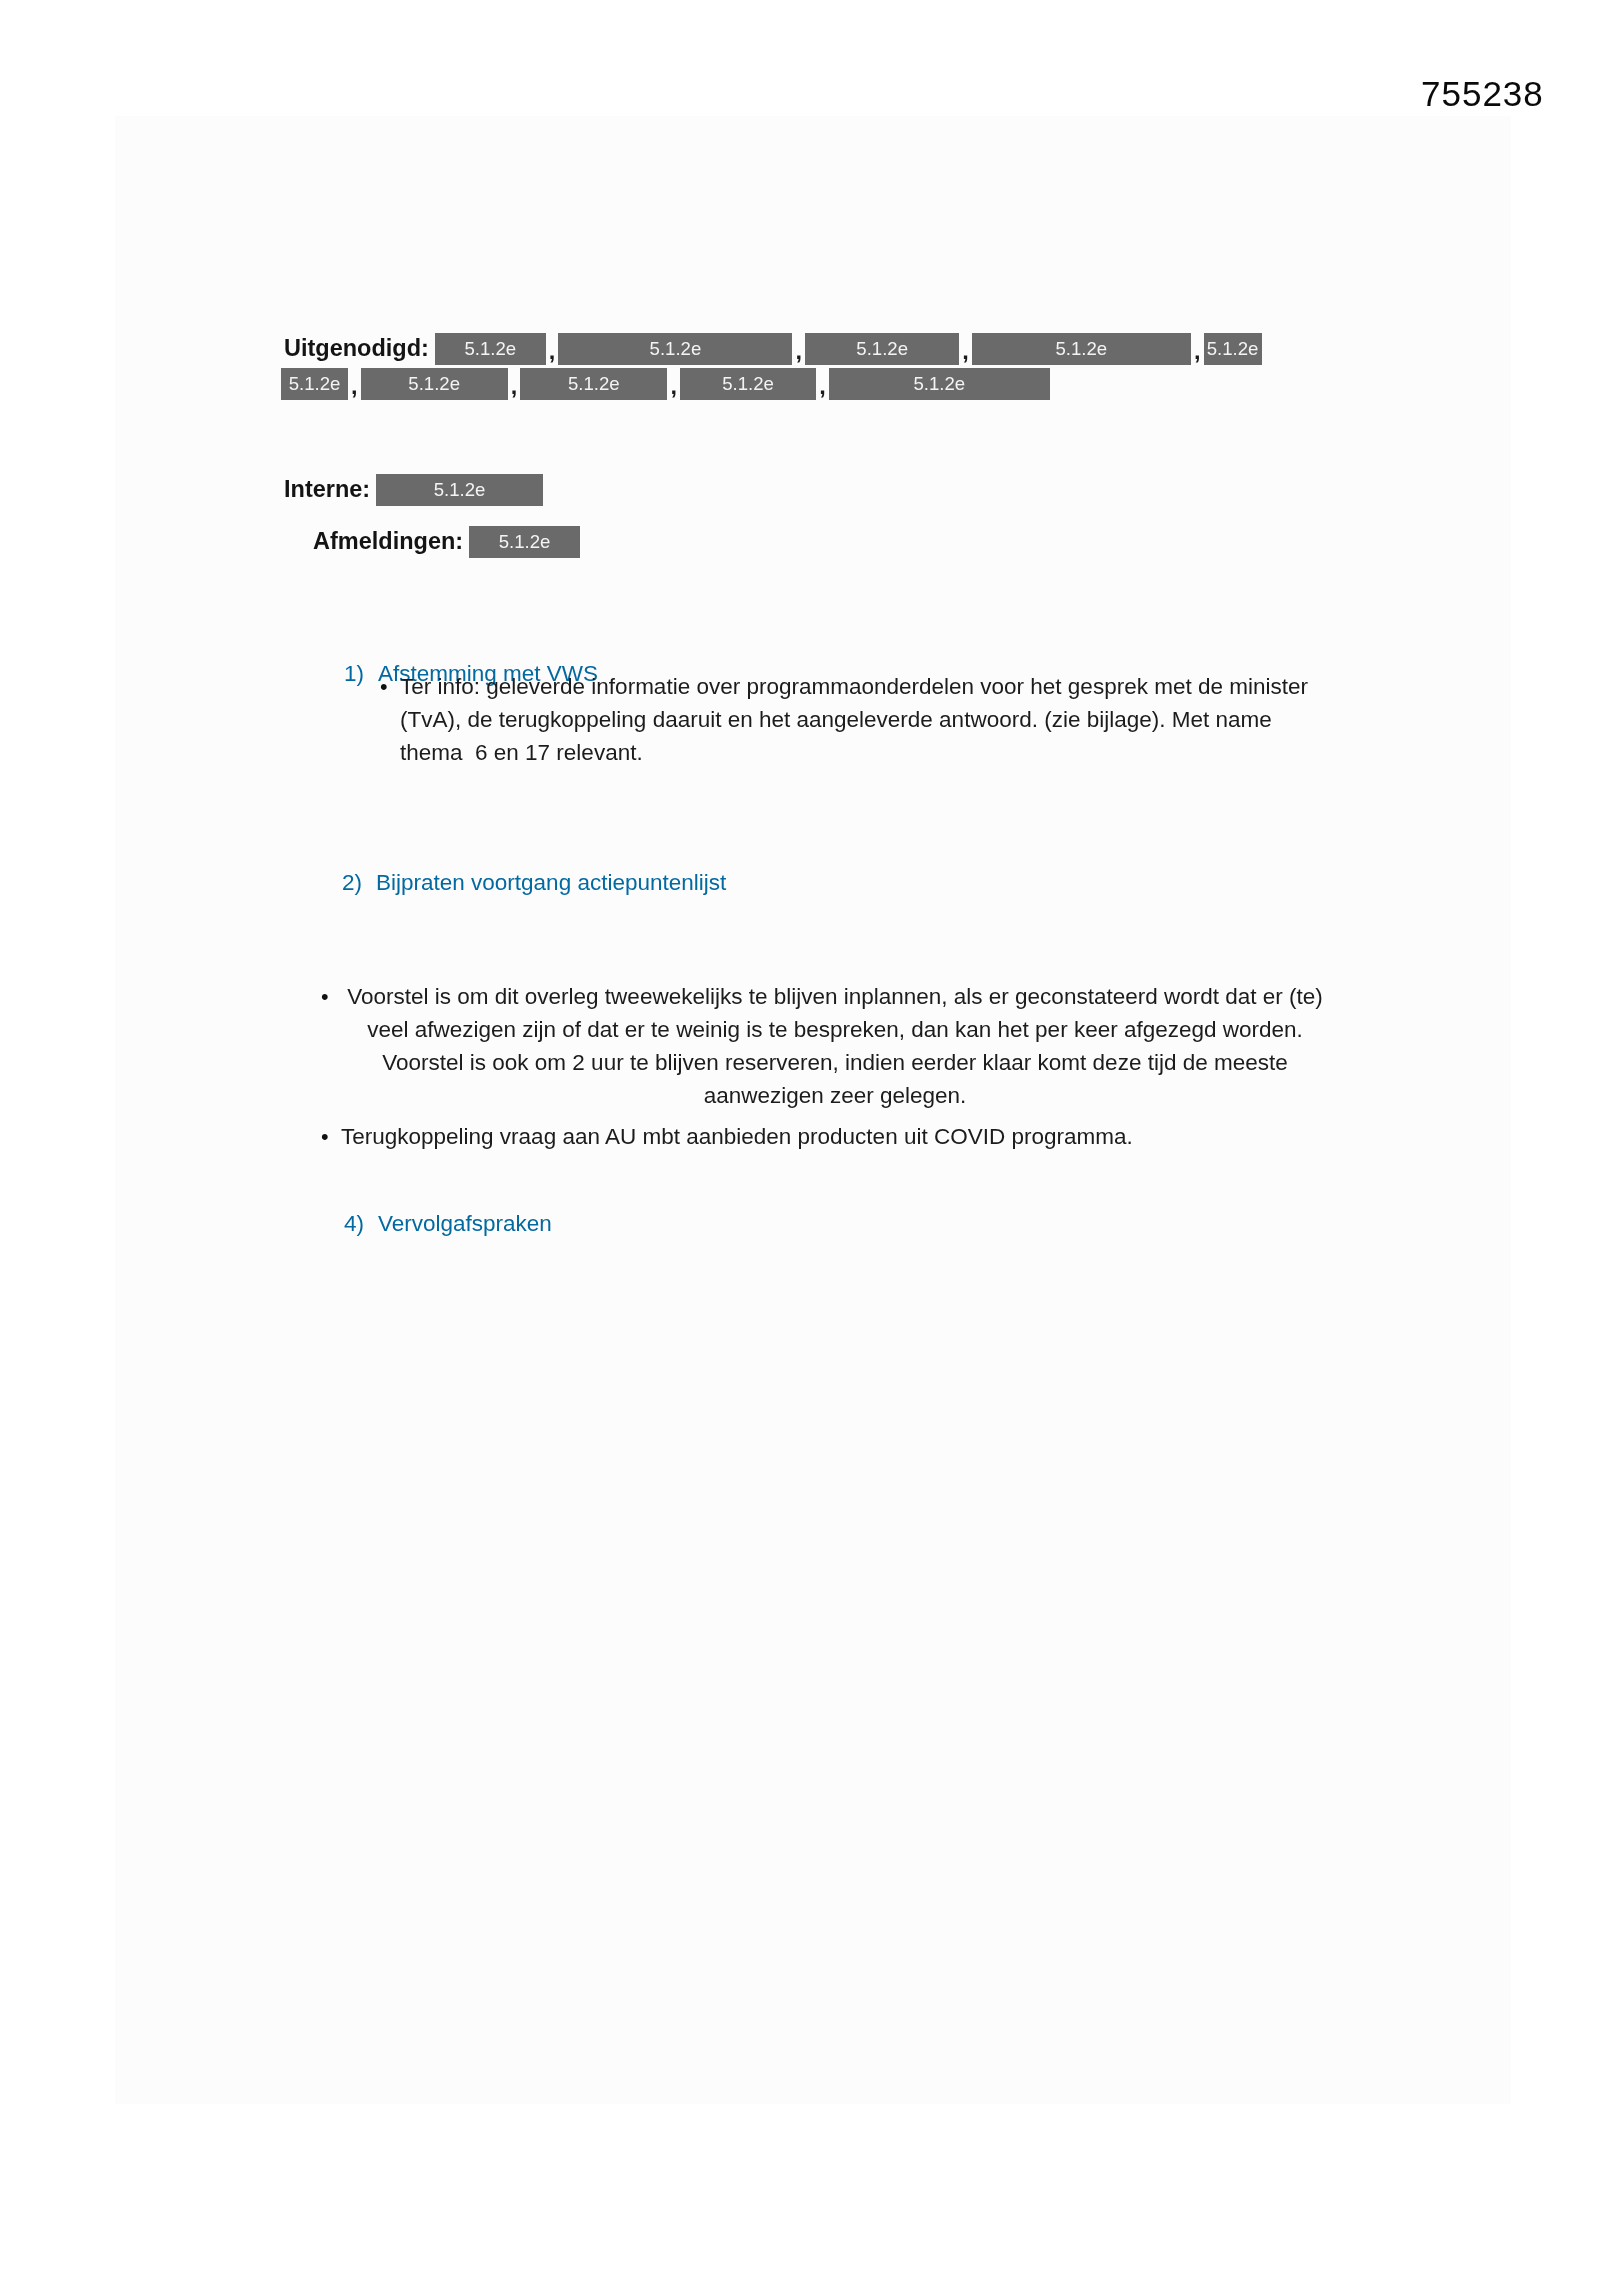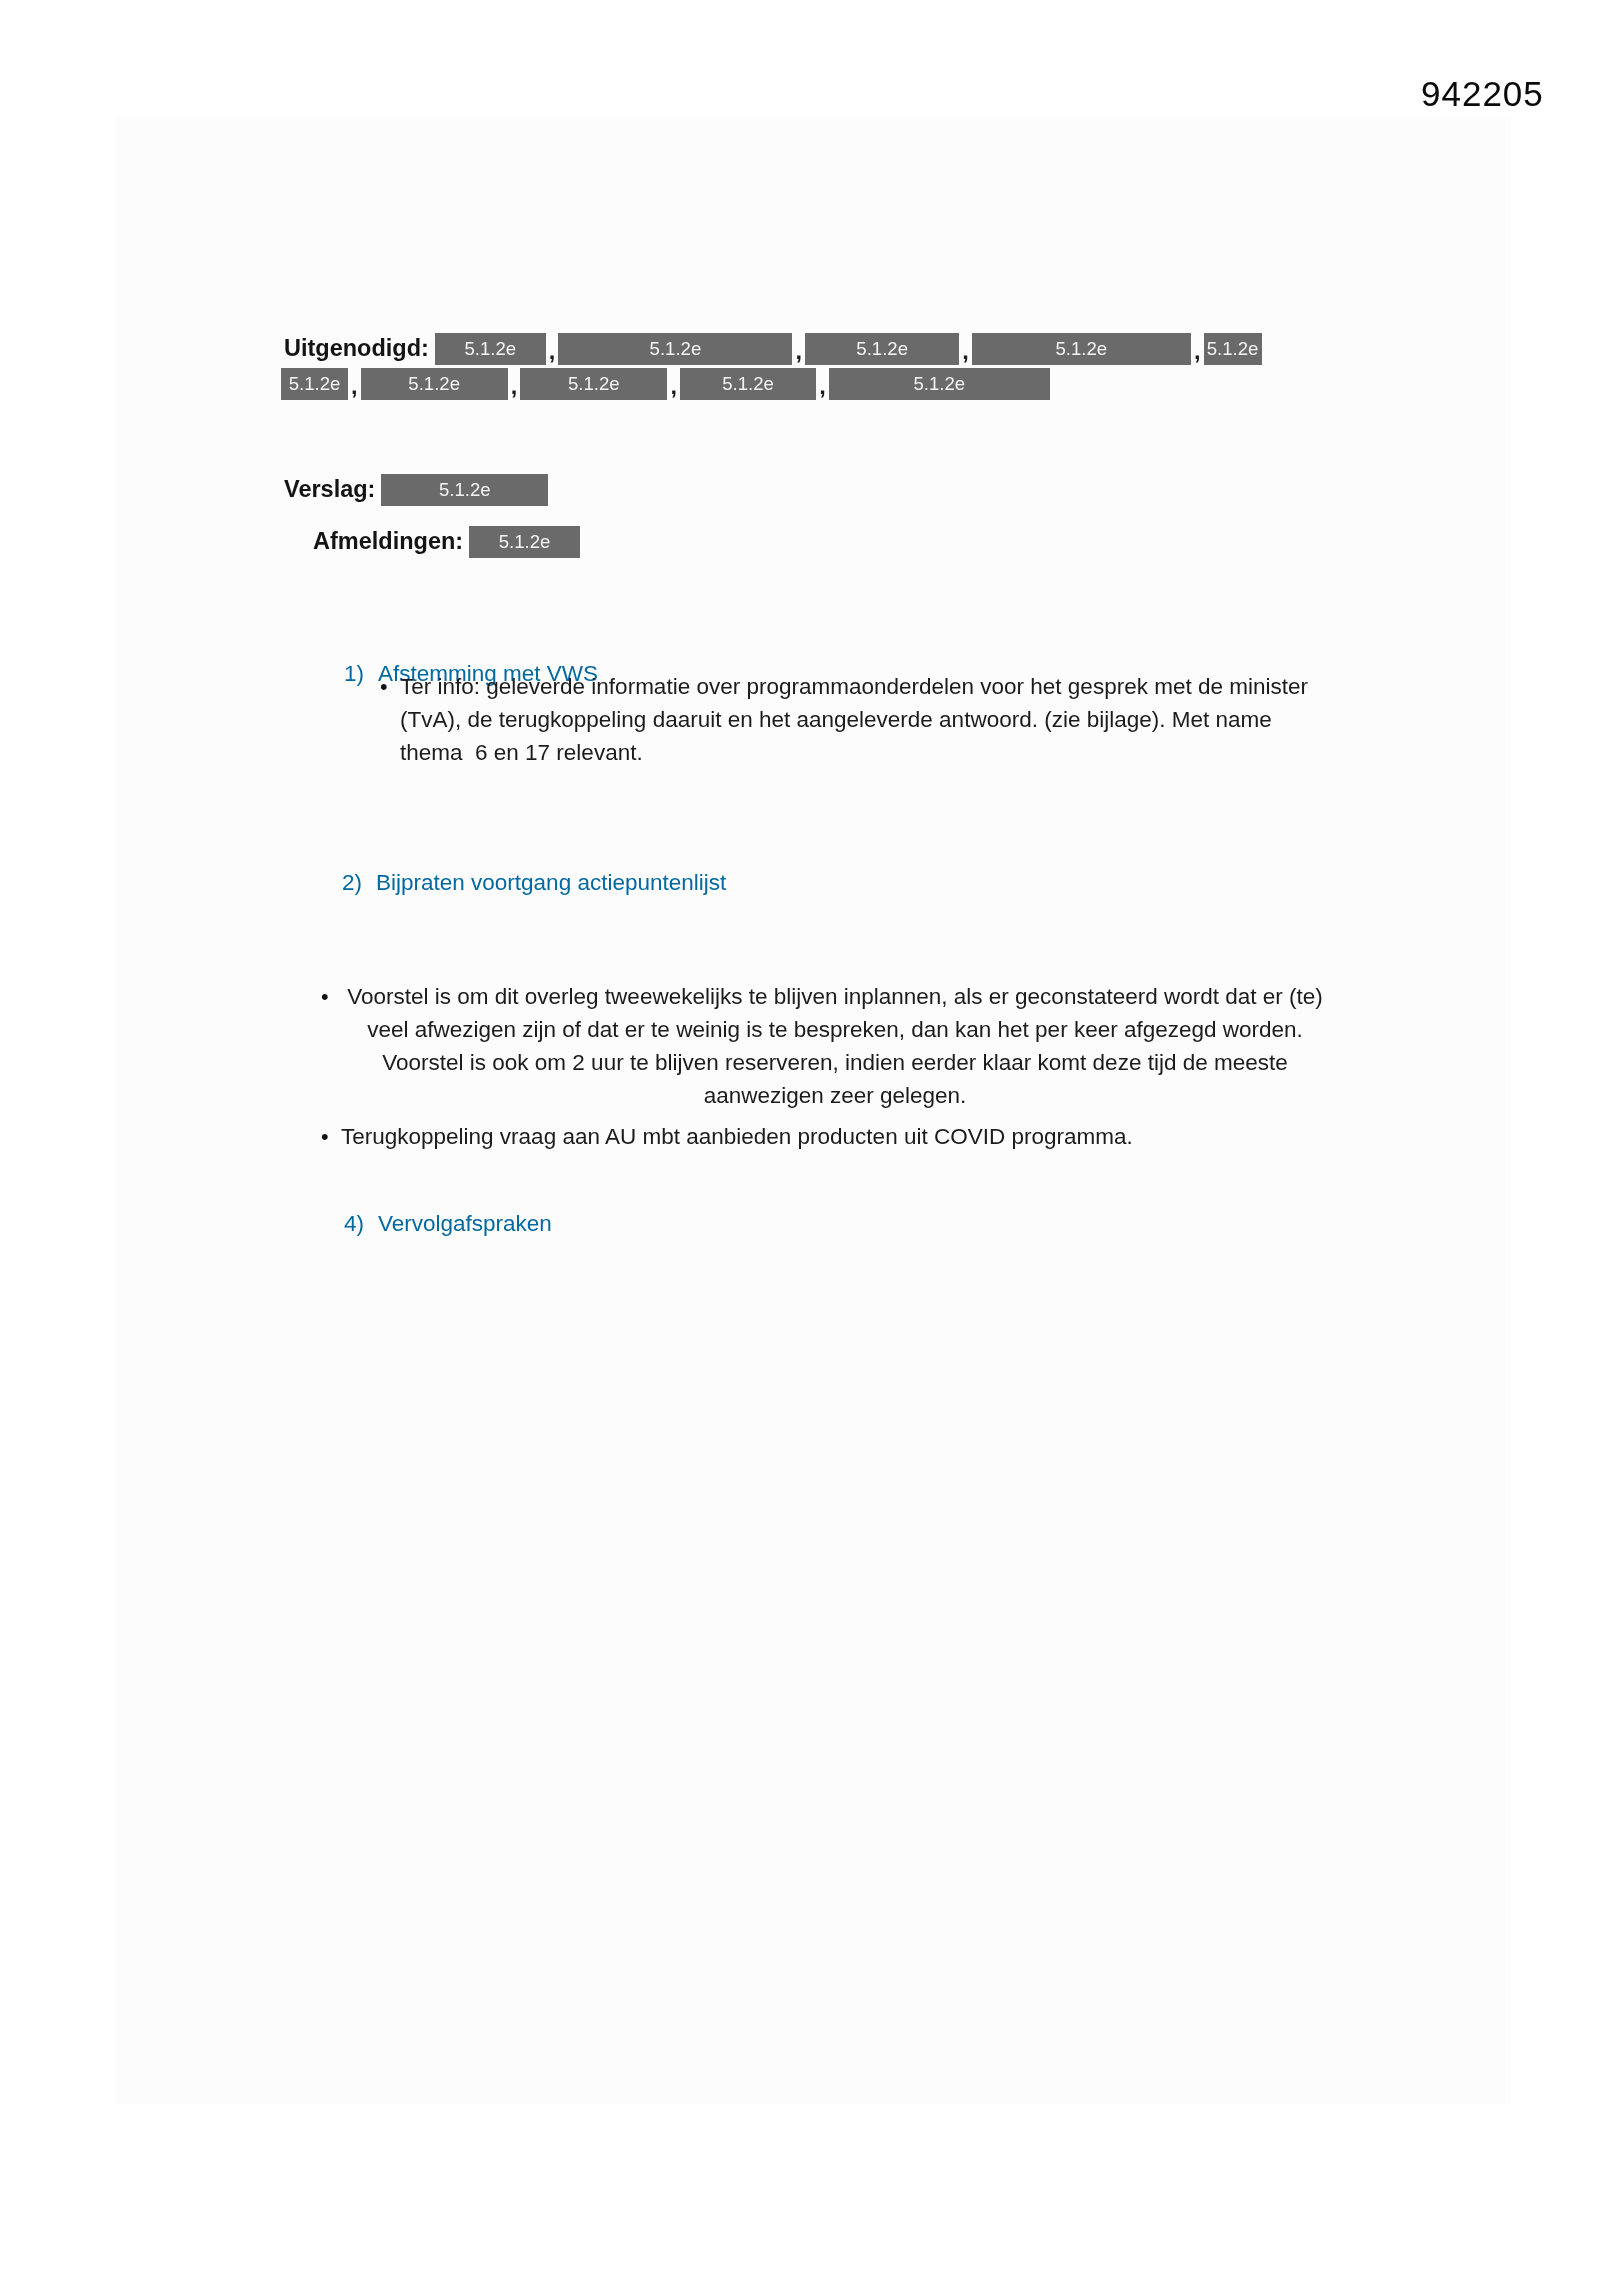--- a/index.html
+++ b/index.html
@@ -107,21 +107,21 @@
   .b2-text   { left: 341px; top: 980px; width: 988px; text-align: center; }
   .b3-marker { left: 321px; top: 1120px; }
   .b3-text   { left: 341px; top: 1120px; width: 988px; }
 </style>
 </head>
 <body>
 
 <div class="page">
   <div class="scan-area"></div>
 
-  <div class="abs doc-number">942205</div>
+  <div class="abs doc-number">755238</div>
 
 
   <div class="abs redaction-row row1">
     <span class="label-bold lbl">Uitgenodigd:</span>
     <span class="rbox w113">5.1.2e</span>
     <span class="rcomma">,</span>
     <span class="rbox w239">5.1.2e</span>
     <span class="rcomma">,</span>
     <span class="rbox w157">5.1.2e</span>
     <span class="rcomma">,</span>
@@ -136,21 +136,21 @@
     <span class="rbox w150">5.1.2e</span>
     <span class="rcomma">,</span>
     <span class="rbox w150">5.1.2e</span>
     <span class="rcomma">,</span>
     <span class="rbox w139">5.1.2e</span>
     <span class="rcomma">,</span>
     <span class="rbox w225">5.1.2e</span>
   </div>
 
   <div class="abs redaction-row verslag-row">
-    <span class="label-bold lbl">Verslag:</span>
+    <span class="label-bold lbl">Interne:</span>
     <span class="rbox w170">5.1.2e</span>
   </div>
 
   <div class="abs redaction-row afmeld-row">
     <span class="label-bold lbl">Afmeldingen:</span>
     <span class="rbox w113">5.1.2e</span>
   </div>
 
 
   <div class="abs item-head item1-head">

